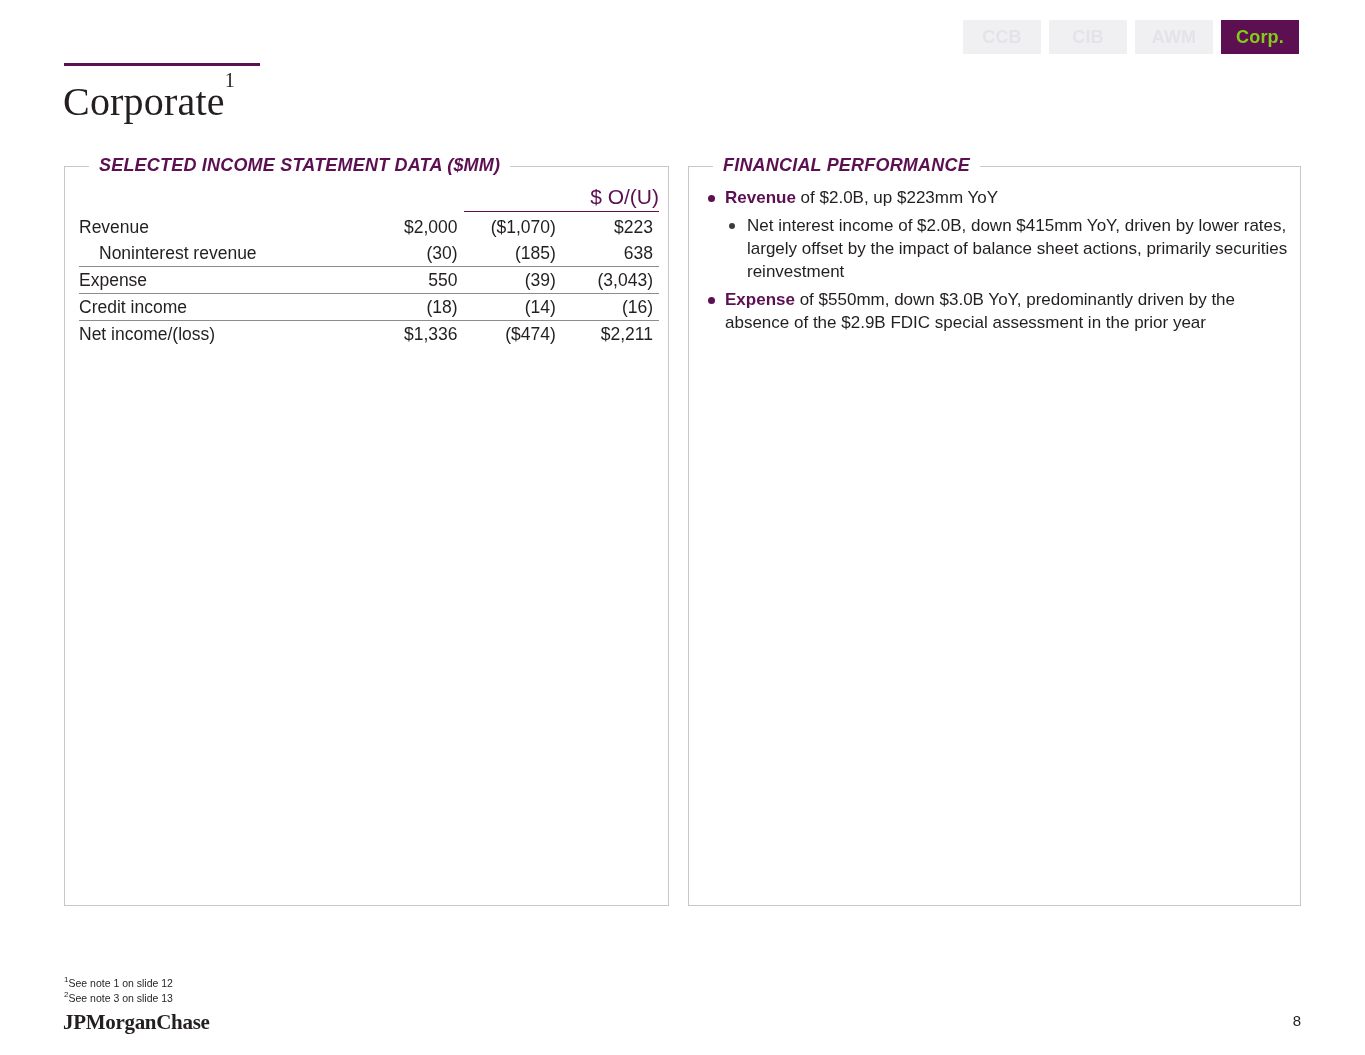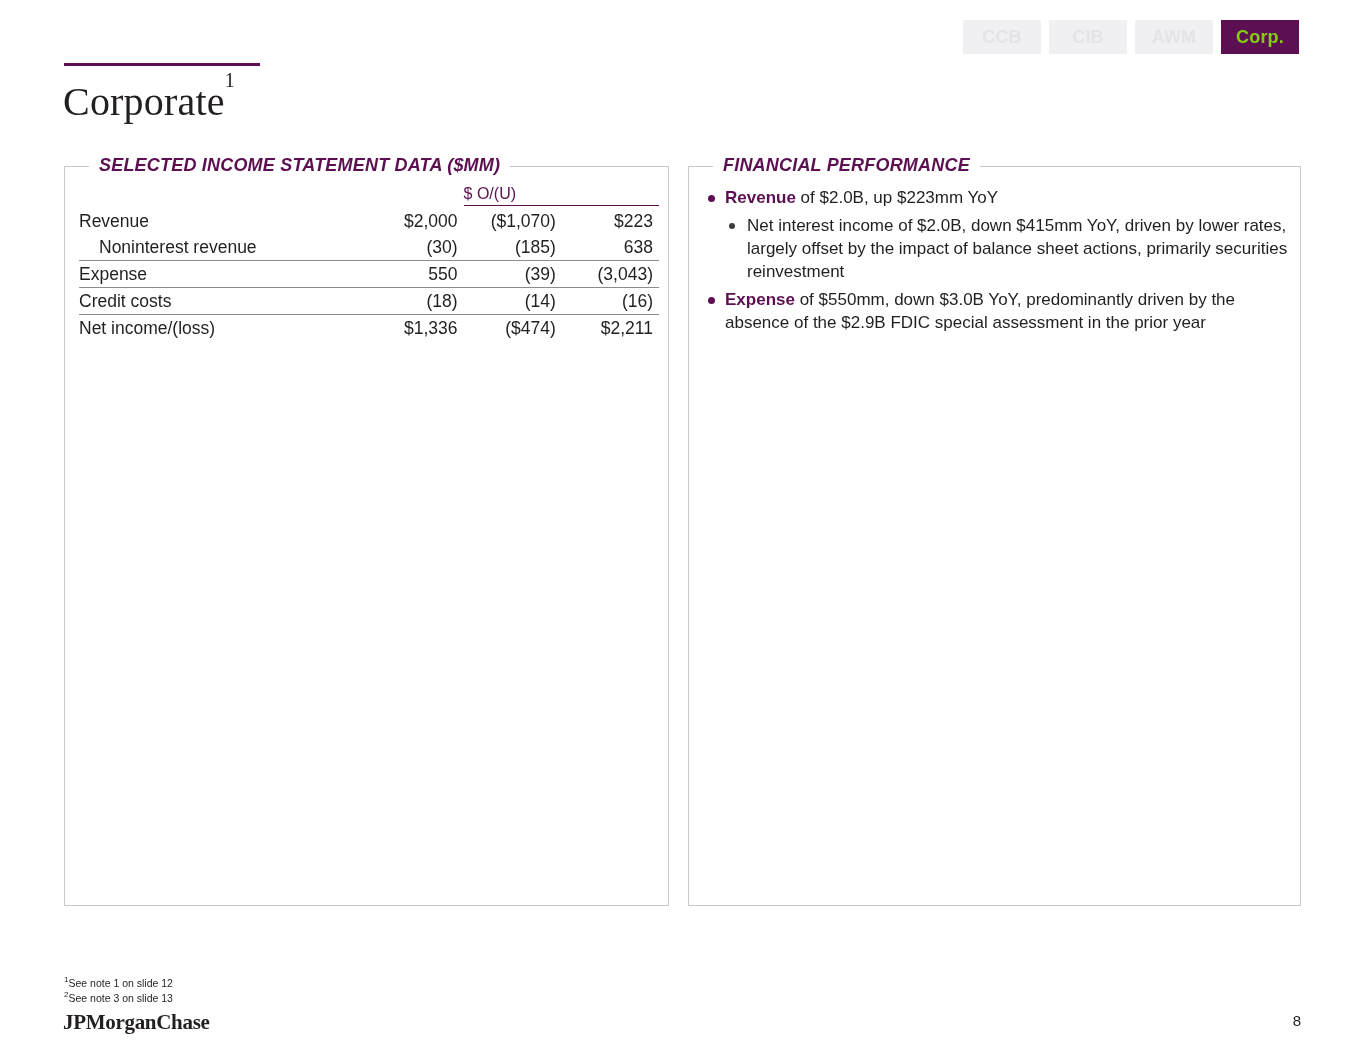--- a/index.html
+++ b/index.html
@@ -109,23 +109,23 @@
   }
   table.income td, table.income th {
     padding: 0;
     font-weight: normal;
     vertical-align: bottom;
   }
   .col-label { width: 292px; }
   .col-num   { width: 96px; text-align: right; padding-right: 6px !important; }
 
   tr.ou-head td {
-    font-size: 16px;
+    font-size: 21px;
     color: #5c1052;
-    text-align: left;
+    text-align: right;
     padding-bottom: 2px !important;
   }
   .ou-span {
     border-bottom: 1px solid #5c1052;
     display: block;
     padding-bottom: 2px;
   }
   tr.col-head td {
     color: #5c1052;
     text-align: center;
@@ -265,21 +265,21 @@
     </tr>
 
     <tr class="row toprule">
       <td class="col-label">Expense</td>
       <td class="col-num">550</td>
       <td class="col-num">(39)</td>
       <td class="col-num">(3,043)</td>
     </tr>
 
     <tr class="row toprule">
-      <td class="col-label">Credit costs</td>
+      <td class="col-label">Credit income</td>
       <td class="col-num">(18)</td>
       <td class="col-num">(14)</td>
       <td class="col-num">(16)</td>
     </tr>
 
     <tr class="row toprule">
       <td class="col-label">Net income/(loss)</td>
       <td class="col-num">$1,336</td>
       <td class="col-num">($474)</td>
       <td class="col-num">$2,211</td>

